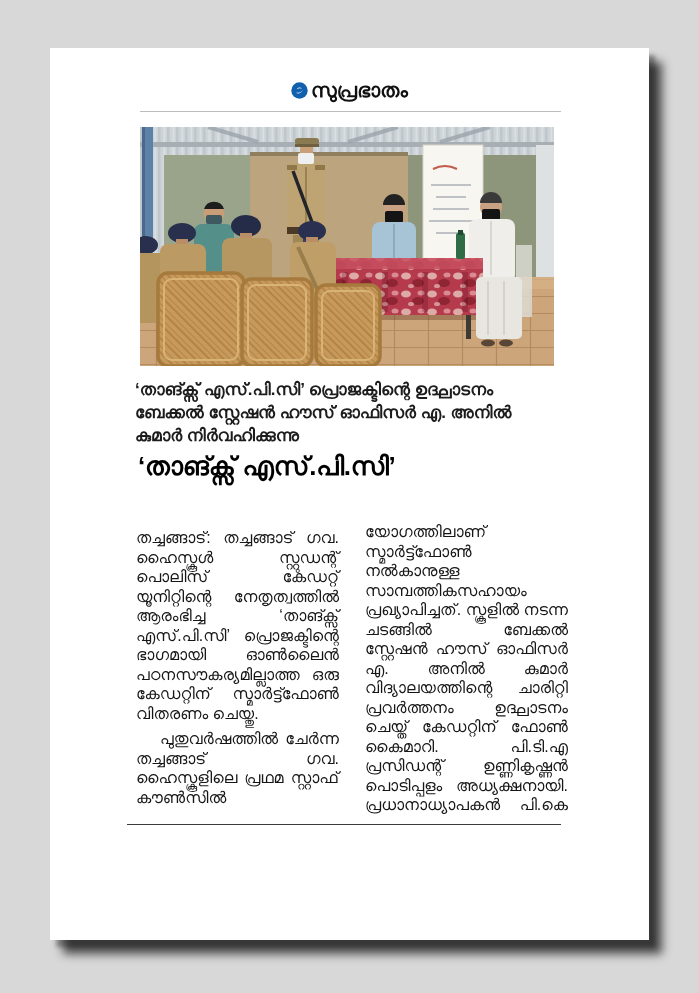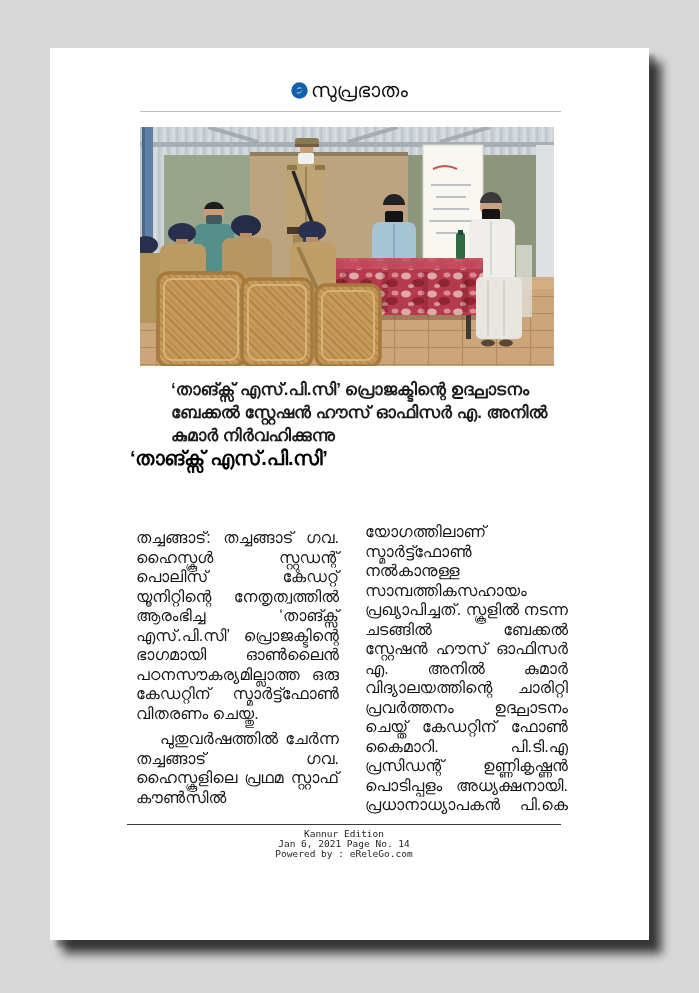--- a/index.html
+++ b/index.html
@@ -14,37 +14,36 @@
   .paper{
     position:absolute;left:50px;top:48px;width:599px;height:892px;
     background:#ffffff;
     box-shadow:13px 14px 9px rgba(20,20,20,0.72), 6px 7px 4px rgba(20,20,20,0.35);
   }
   .masthead{
     position:absolute;top:31px;left:0;width:100%;
     display:flex;justify-content:center;align-items:center;gap:3px;
   }
   .masthead-title{
-    font-size:20px;font-weight:400;color:#101010;letter-spacing:0.2px;
+    font-size:20px;font-weight:700;color:#101010;letter-spacing:0.2px;
   }
   .masthead-rule{
     position:absolute;top:63px;left:90px;width:421px;height:0;
     border-top:1px solid #bdbdbd;
   }
   .photo-figure{position:absolute;top:79px;left:90px;width:414px;margin:0;}
   .photo-frame{width:414px;height:239px;display:block;background:#cdd3d7;}
   .caption{
     position:absolute;top:330px;left:85px;width:428px;
     font-size:17px;line-height:23px;font-weight:700;color:#1c1c1c;
     text-align:left;
-    margin-left:36px;
   }
   .headline{
-    position:absolute;top:392px;left:80px;width:450px;margin:0;
-    font-size:20px;line-height:36px;font-weight:800;color:#000;
+    position:absolute;top:392px;left:80px;width:450px;margin:8px;
+    font-size:26px;line-height:36px;font-weight:800;color:#000;
     letter-spacing:-0.2px;
   }
   .headline span{display:block;}
   .body-columns{
     position:absolute;top:474px;left:80px;width:444px;height:300px;
     column-count:2;column-gap:14px;column-fill:auto;
     font-size:16px;line-height:19.5px;color:#161616;
     text-align:justify;overflow:hidden;
   }
   .body-columns p{margin:6px;}
@@ -227,20 +226,15 @@
     <h1 class="headline">
       <span>‘താങ്ക്സ് എസ്.പി.സി’</span>
     </h1>
 
     <div class="body-columns">
       <p>തച്ചങ്ങാട്: തച്ചങ്ങാട് ഗവ. ഹൈസ്കൂൾ സ്റ്റുഡന്റ് പൊലിസ് കേഡറ്റ് യൂനിറ്റിന്റെ നേതൃത്വത്തിൽ ആരംഭിച്ച ‘താങ്ക്സ് എസ്.പി.സി’ പ്രൊജക്ടിന്റെ ഭാഗമായി ഓൺലൈൻ പഠനസൗകര്യമില്ലാത്ത ഒരു കേഡറ്റിന് സ്മാർട്ട്ഫോൺ വിതരണം ചെയ്തു.</p>
       <p class="indent">പുതുവർഷത്തിൽ ചേർന്ന തച്ചങ്ങാട് ഗവ. ഹൈസ്കൂളിലെ പ്രഥമ സ്റ്റാഫ് കൗൺസിൽ യോഗത്തിലാണ് സ്മാർട്ട്ഫോൺ നൽകാനുള്ള സാമ്പത്തികസഹായം പ്രഖ്യാപിച്ചത്. സ്കൂളിൽ നടന്ന ചടങ്ങിൽ ബേക്കൽ സ്റ്റേഷൻ ഹൗസ് ഓഫിസർ എ. അനിൽ കുമാർ വിദ്യാലയത്തിന്റെ ചാരിറ്റി പ്രവർത്തനം ഉദ്ഘാടനം ചെയ്ത് കേഡറ്റിന് ഫോൺ കൈമാറി. പി.ടി.എ പ്രസിഡന്റ് ഉണ്ണികൃഷ്ണൻ പൊടിപ്പളം അധ്യക്ഷനായി. പ്രധാനാധ്യാപകൻ പി.കെ സുരേശൻ, സി.പി.ഒ ഡോ. സുനിൽകുമാർ കോറോത്ത്, പി.ടി.എ വൈസ് പ്രസിഡന്റ് കുഞ്ഞബ്ദുല്ല മൗവ്വൽ, എം.പി.ടി.എ പ്രസിഡന്റ് അനിത രാധാകൃഷ്ണൻ, എസ്.പി.സി ഗാർഡിയൻ പി.ടി.എ പ്രസിഡന്റ് ജിതേന്ദ്രകുമാർ, സീനിയർ അസിസ്റ്റന്റ് വിജയകുമാർ, സ്റ്റാഫ് സെക്രട്ടറി ടി. അജിത, എ.സി.പി.ഒ എ.പി സജിത സംസാരിച്ചു.</p>
     </div>
 
     <div class="footer-rule"></div>
-    <div class="page-footer">
-      <div>Kannur Edition</div>
-      <div>Jan 6, 2021 Page No. 14</div>
-      <div>Powered by : eReleGo.com</div>
-    </div>
 
   </div>
 </div>
 
 </body></html>

